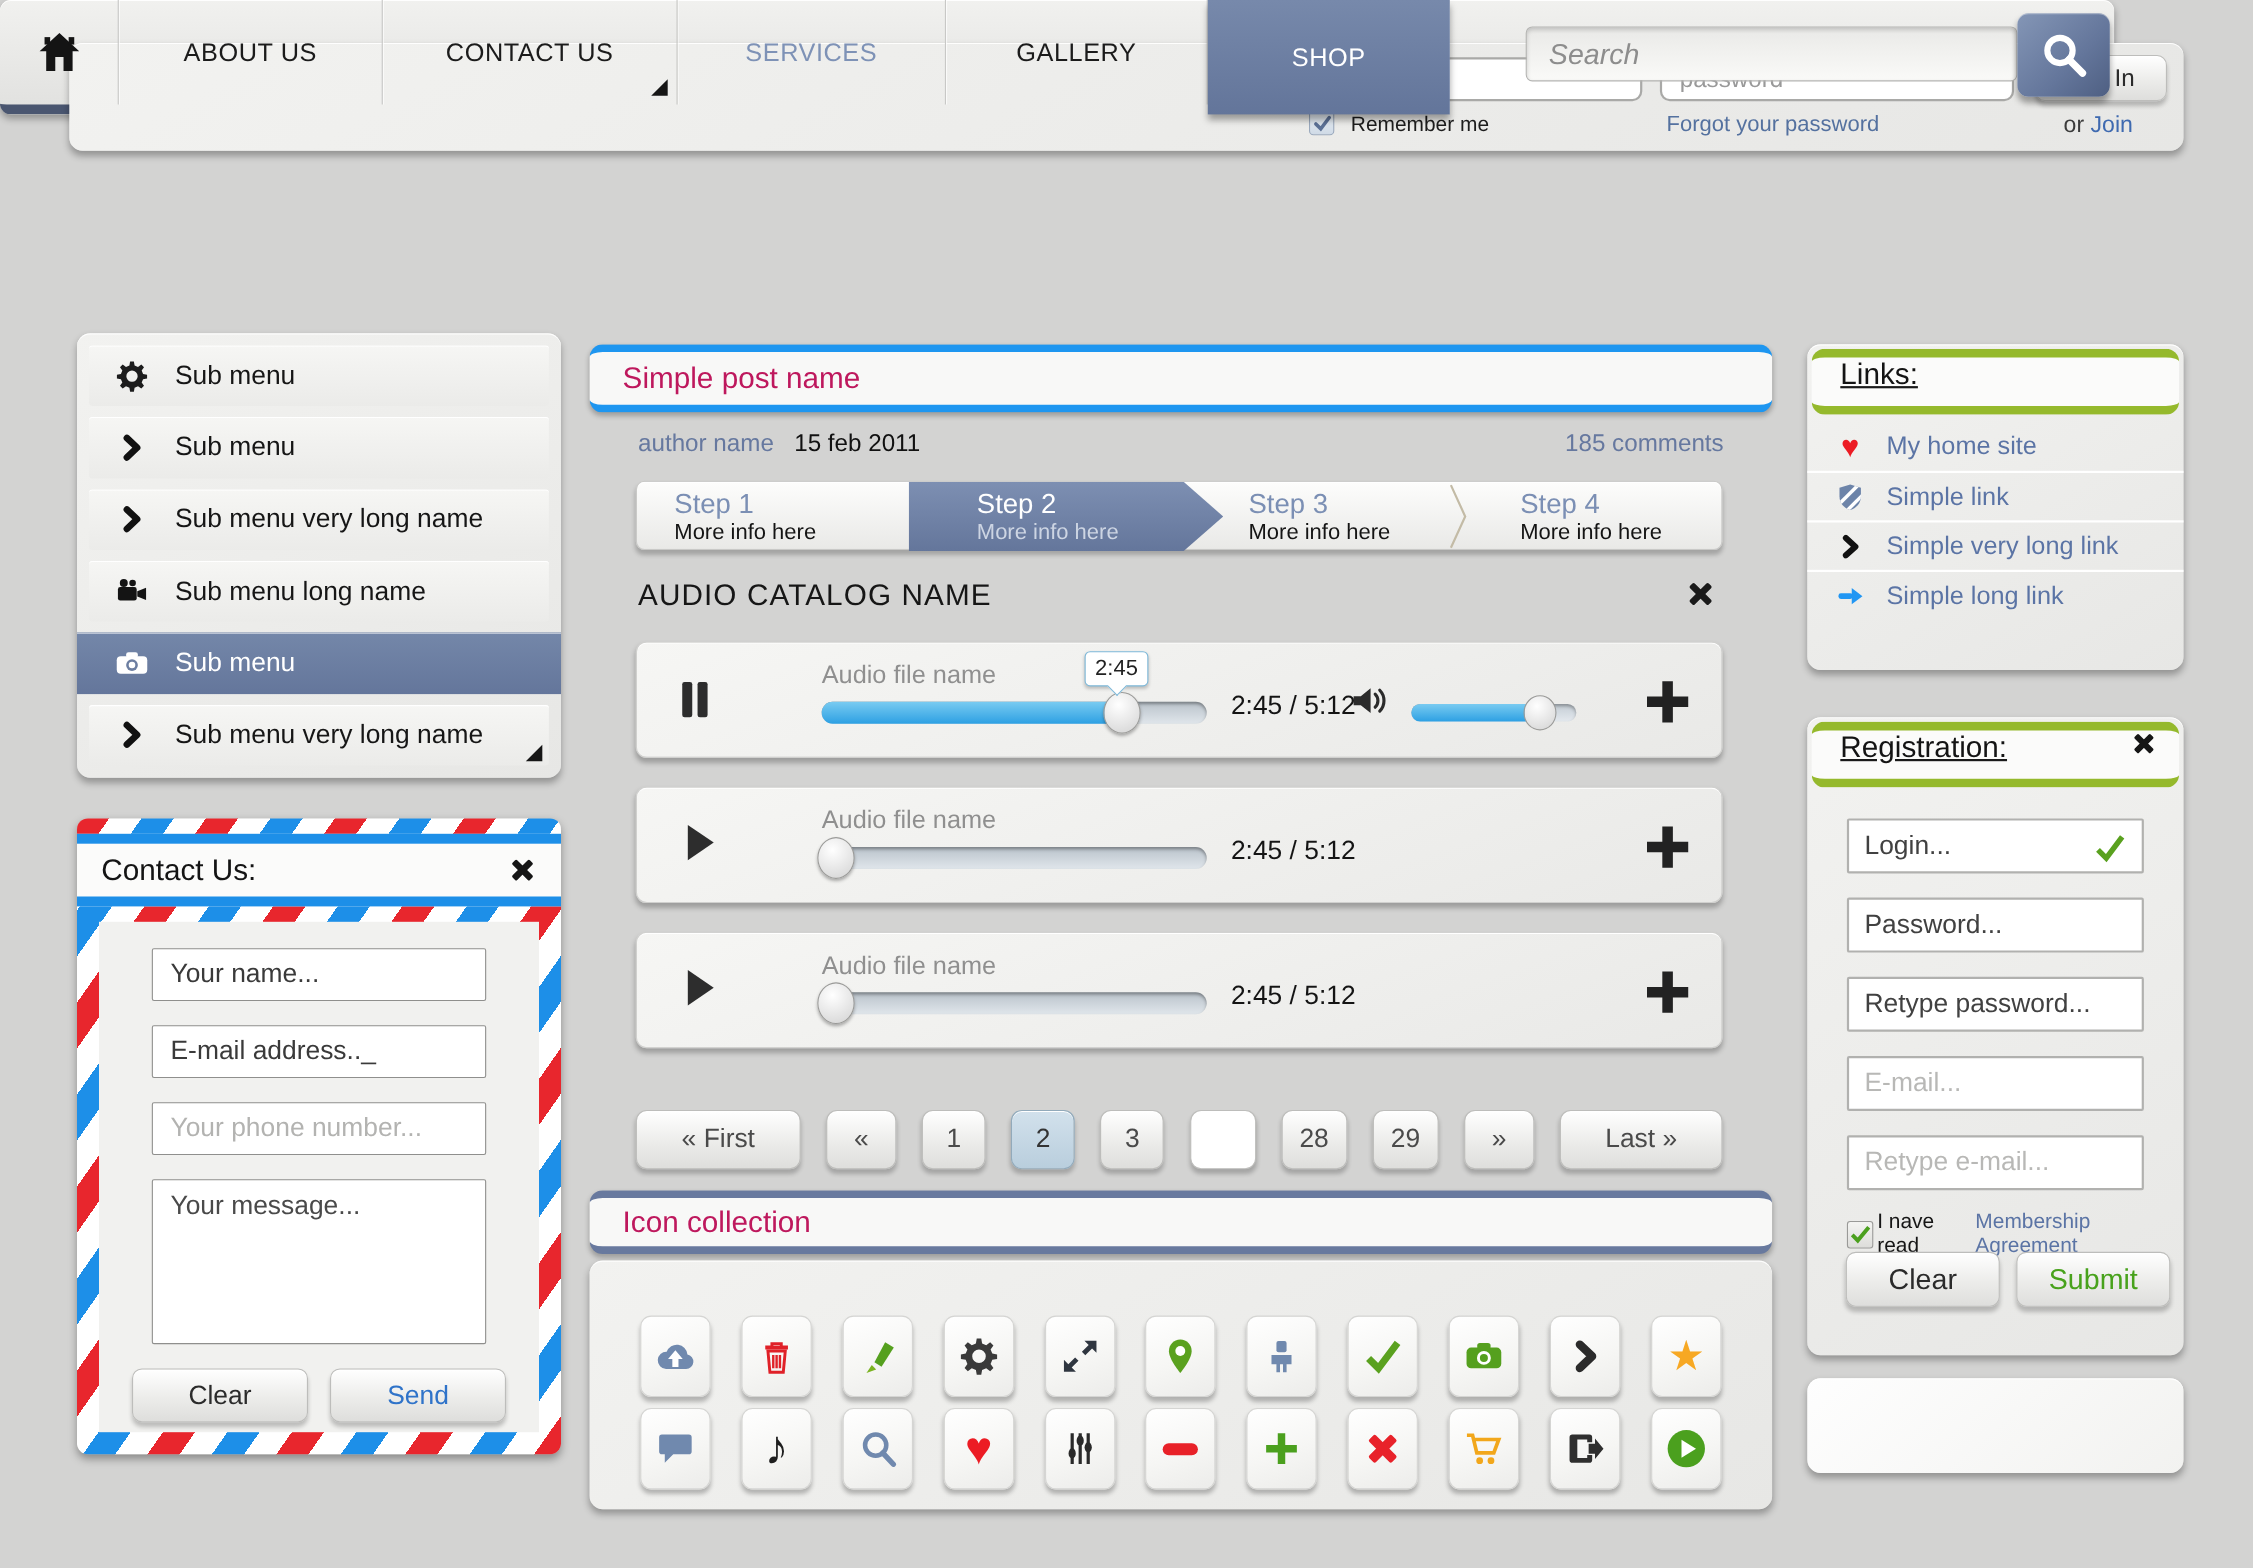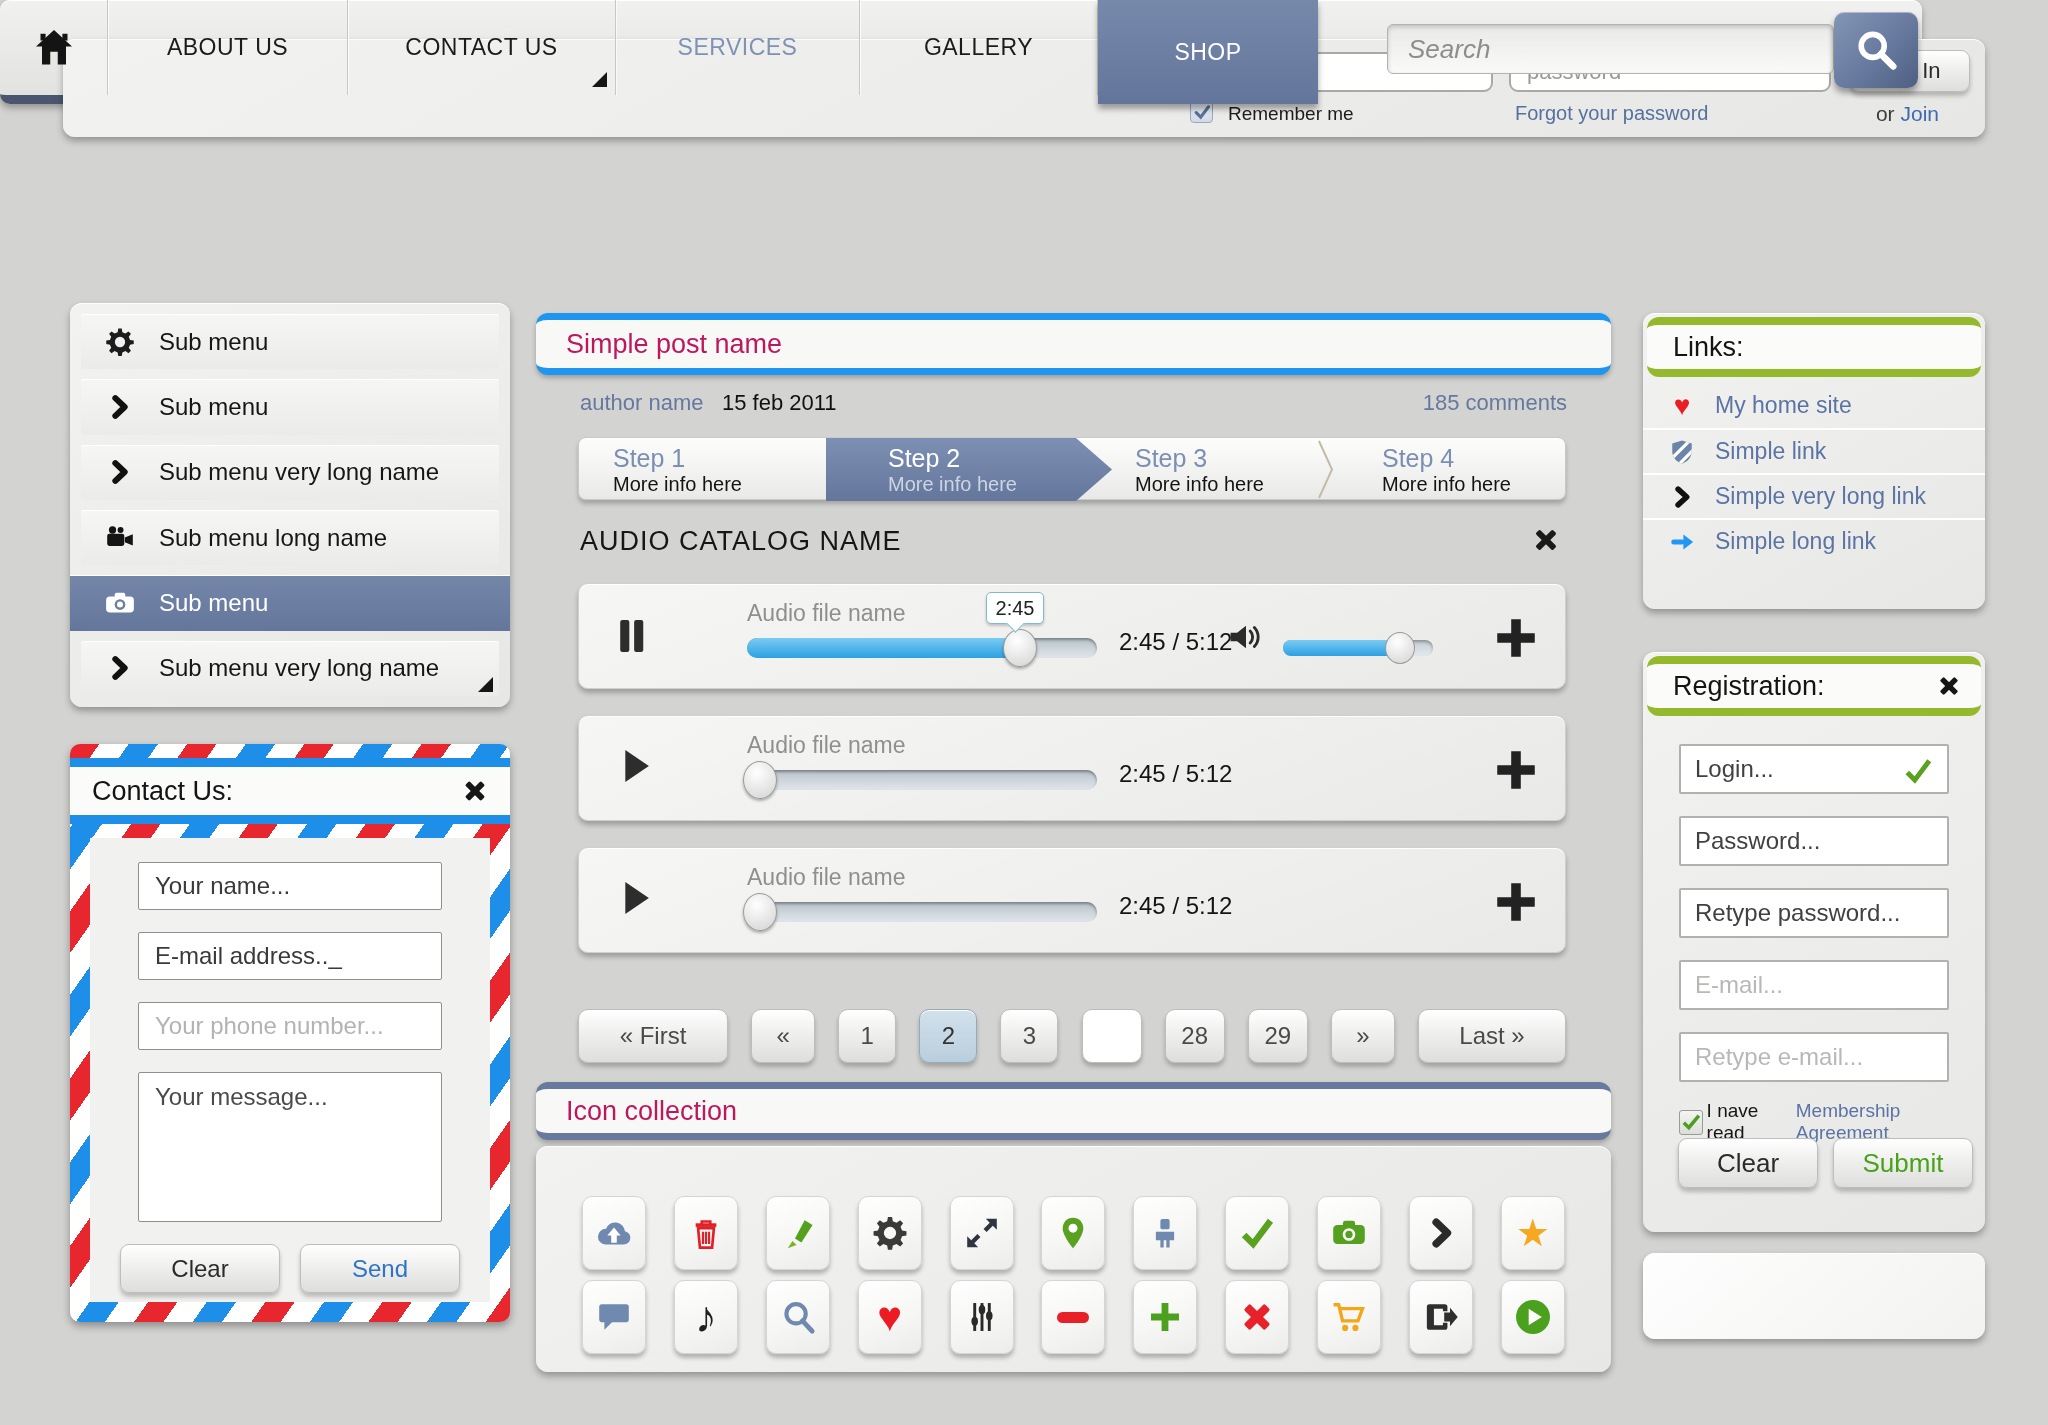--- a/index.html
+++ b/index.html
@@ -162,21 +162,21 @@
   .icn { width:64px; height:74px; border-radius:10px;
     background:linear-gradient(160deg,#ffffff 0%,#f6f6f4 55%,#ececea 100%);
     border:1px solid #d5d5d3; box-shadow:0 4px 4px rgba(0,0,0,.25);
     display:flex; align-items:center; justify-content:center; cursor:pointer; }
   .glyph { font-size:38px; line-height:1; }
 
   
   #links { left:1643px; top:313px; width:342px; height:296px; }
   .grn-hdr { position:absolute; left:4px; right:4px; top:4px; height:60px; background:#fbfbfa;
     border-radius:12px; border-top:8px solid #95b92c; border-bottom:8px solid #95b92c;
-    display:flex; align-items:center; justify-content:space-between; padding:0 20px 0 26px; }
+    display:flex; align-items:flex-start; justify-content:space-between; padding:0 20px 0 26px;text-decoration:underline; }
   .grn-hdr .ttl { font-size:27px; color:#141414; }
   #links-list { position:absolute; left:0; right:0; top:70px; }
   .link-item { height:45px; display:flex; align-items:center; gap:18px; padding-left:24px;
     border-top:2px solid #fff; cursor:pointer; font-size:23px; color:#5b74a5; }
   .link-item:first-child { border-top:none; }
   .link-ic { width:30px; display:flex; justify-content:center; }
 
   
   #reg { left:1643px; top:652px; width:342px; height:580px; }
   .r-field { position:absolute; left:36px; width:270px; height:50px; border:2px solid #b1b1af;

